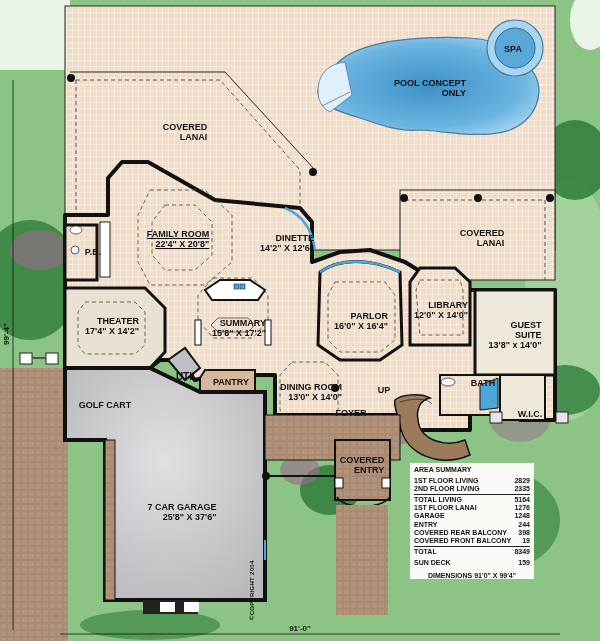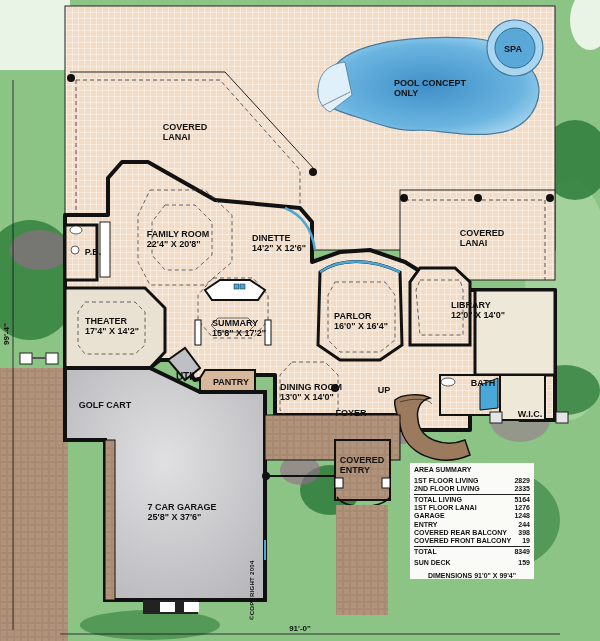--- a/index.html
+++ b/index.html
@@ -2,21 +2,21 @@
 <html><head>
 <meta charset="utf-8">
 <style>
   * { margin:0; padding:0; box-sizing:border-box; }
   html, body { width:600px; height:641px; overflow:hidden; background:#7fb87a; }
   body { position:relative; font-family:"Liberation Sans", sans-serif; }
   .stage { position:absolute; left:0; top:0; width:600px; height:641px; overflow:hidden; }
   .stage svg.plan { position:absolute; left:0; top:0; }
   .lbl {
     position:absolute; font-family:"Liberation Sans", sans-serif; font-weight:bold;
-    font-size:9px; line-height:10px; color:#111; text-align:left; white-space:nowrap;
+    font-size:9px; line-height:10px; color:#111; text-align:right; white-space:nowrap;
     transform:translate(-50%, 0);
   }
   .lbl .dim { display:block; }
   .summary {
     position:absolute; left:410px; top:463px; width:124px; height:116px;
     background:#fafaf6; padding:3px 4px; font-size:7px; line-height:8.1px;
     font-weight:bold; color:#111;
   }
   .summary .row { display:flex; justify-content:space-between; }
   .summary .rule { border-top:1.5px solid #222; margin:1px 0; }
@@ -181,45 +181,50 @@
 
   <div class="lbl" style="left:185px; top:122px;">
     <span class="dim">COVERED</span>
     <span class="dim">LANAI</span>
   </div>
   <div class="lbl" style="left:482px; top:228px;">
     <span class="dim">COVERED</span>
     <span class="dim">LANAI</span>
   </div>
 
-  <div class="lbl" style="left:178px; top:229px;">
+  <div class="lbl" style="left:178px; top:229px;text-decoration:underline;">
     <span class="dim">FAMILY ROOM</span>
     <span class="dim">22'4" X 20'8"</span>
   </div>
-  <div class="lbl" style="left:279px; top:233px;">
+  <div class="lbl" style="left:269px; top:233px;padding-left:36px;">
     <span class="dim">DINETTE</span>
     <span class="dim">14'2" X 12'6"</span>
   </div>
   <div class="lbl" style="left:93px; top:247px;">P.B.</div>
 
   <div class="lbl" style="left:112px; top:316px;">
     <span class="dim">THEATER</span>
     <span class="dim">17'4" X 14'2"</span>
   </div>
   <div class="lbl" style="left:239px; top:318px;">
     <span class="dim">SUMMARY</span>
     <span class="dim">15'8" X 17'2"</span>
   </div>
   <div class="lbl" style="left:361px; top:311px;">
     <span class="dim">PARLOR</span>
     <span class="dim">16'0" X 16'4"</span>
   </div>
-  <div class="lbl" style="left:441px; top:300px;margin-left:37px;">
+  <div class="lbl" style="left:441px; top:300px;">
     <span class="dim">LIBRARY</span>
     <span class="dim">12'0" X 14'0"</span>
+  </div>
+  <div class="lbl" style="left:515px; top:320px;">
+    <span class="dim">GUEST</span>
+    <span class="dim">SUITE</span>
+    <span class="dim">13'8" x 14'0"</span>
   </div>
 
   <div class="lbl" style="left:187px; top:372px; font-size:10px;">UTIL</div>
   <div class="lbl" style="left:231px; top:377px;">PANTRY</div>
   <div class="lbl" style="left:311px; top:382px;">
     <span class="dim">DINING ROOM</span>
     <span class="dim">13'0" X 14'0"</span>
   </div>
   <div class="lbl" style="left:384px; top:385px;">UP</div>
   <div class="lbl" style="left:483px; top:378px;">BATH</div>

